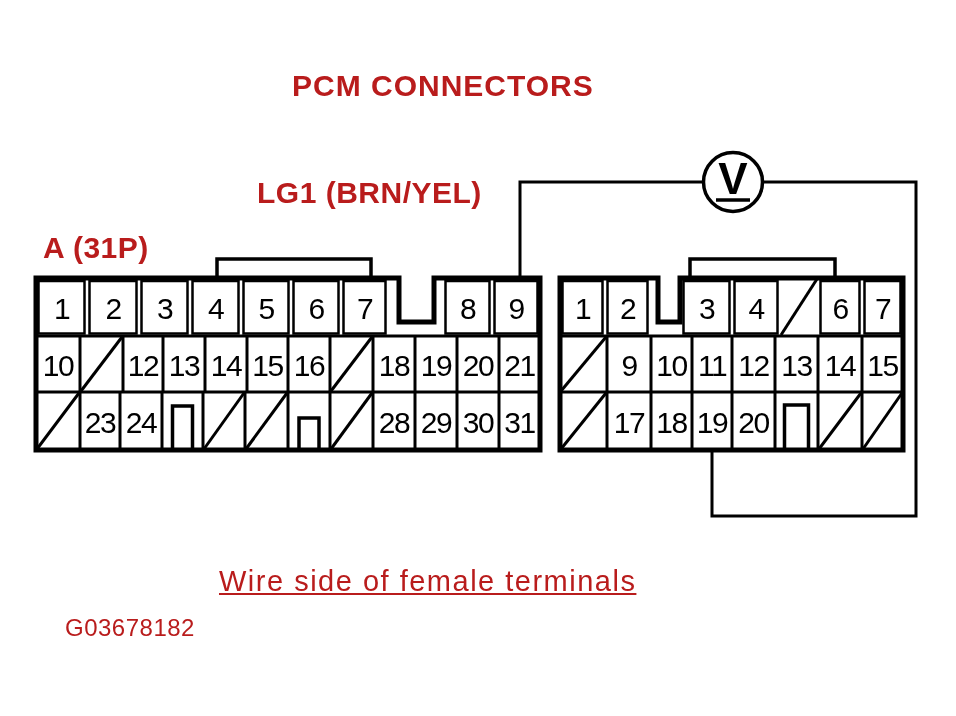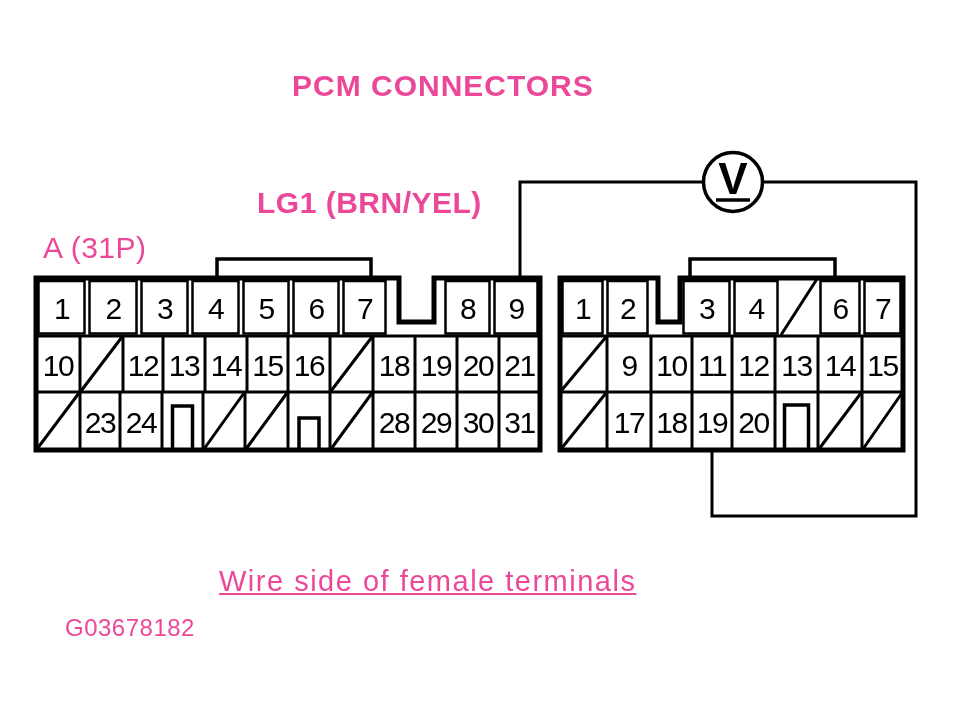--- a/index.html
+++ b/index.html
@@ -1,34 +1,34 @@
 <!DOCTYPE html>
 <html><head>
 <meta charset="utf-8">
 <style>
   html,body{margin:0;padding:0;background:#fff;}
   .page{position:relative;width:956px;height:716px;background:#fff;overflow:hidden;
-        font-family:"Liberation Sans",sans-serif;color:#ec4899;}
+        font-family:"Liberation Sans",sans-serif;color:#b91c1c;}
   .lbl{position:absolute;white-space:nowrap;line-height:1;}
   .title{font-weight:bold;font-size:30px;letter-spacing:1px;}
-  .conn-lbl{font-weight:normal;font-size:30px;letter-spacing:.5px;}
+  .conn-lbl{font-weight:bold;font-size:30px;letter-spacing:.5px;}
   .wire-lbl{font-weight:bold;font-size:30px;letter-spacing:.5px;}
   .note{font-size:29px;letter-spacing:1.5px;text-decoration:underline;}
   .gid{font-size:24px;letter-spacing:.5px;margin-left:30px;}
   svg{position:absolute;left:0;top:0;}
   svg text{font-family:"Liberation Sans",sans-serif;fill:#000;}
 </style>
 </head>
 <body>
 
 <div class="page">
 
   <div class="lbl title" style="left:292px;top:71px">PCM CONNECTORS</div>
 
-  <div class="lbl wire-lbl" style="left:257px;top:188px">LG1 (BRN/YEL)</div>
+  <div class="lbl wire-lbl" style="left:257px;top:178px">LG1 (BRN/YEL)</div>
 
   <div class="lbl conn-lbl" style="left:43px;top:233px">A (31P)</div>
 
 
 
   <div class="lbl note" style="left:219px;top:567px">Wire side of female terminals</div>
 
   <div class="lbl gid" style="left:35px;top:616px">G03678182</div>
 
   <svg id="diagram-svg" width="956" height="716" viewBox="0 0 956 716">

